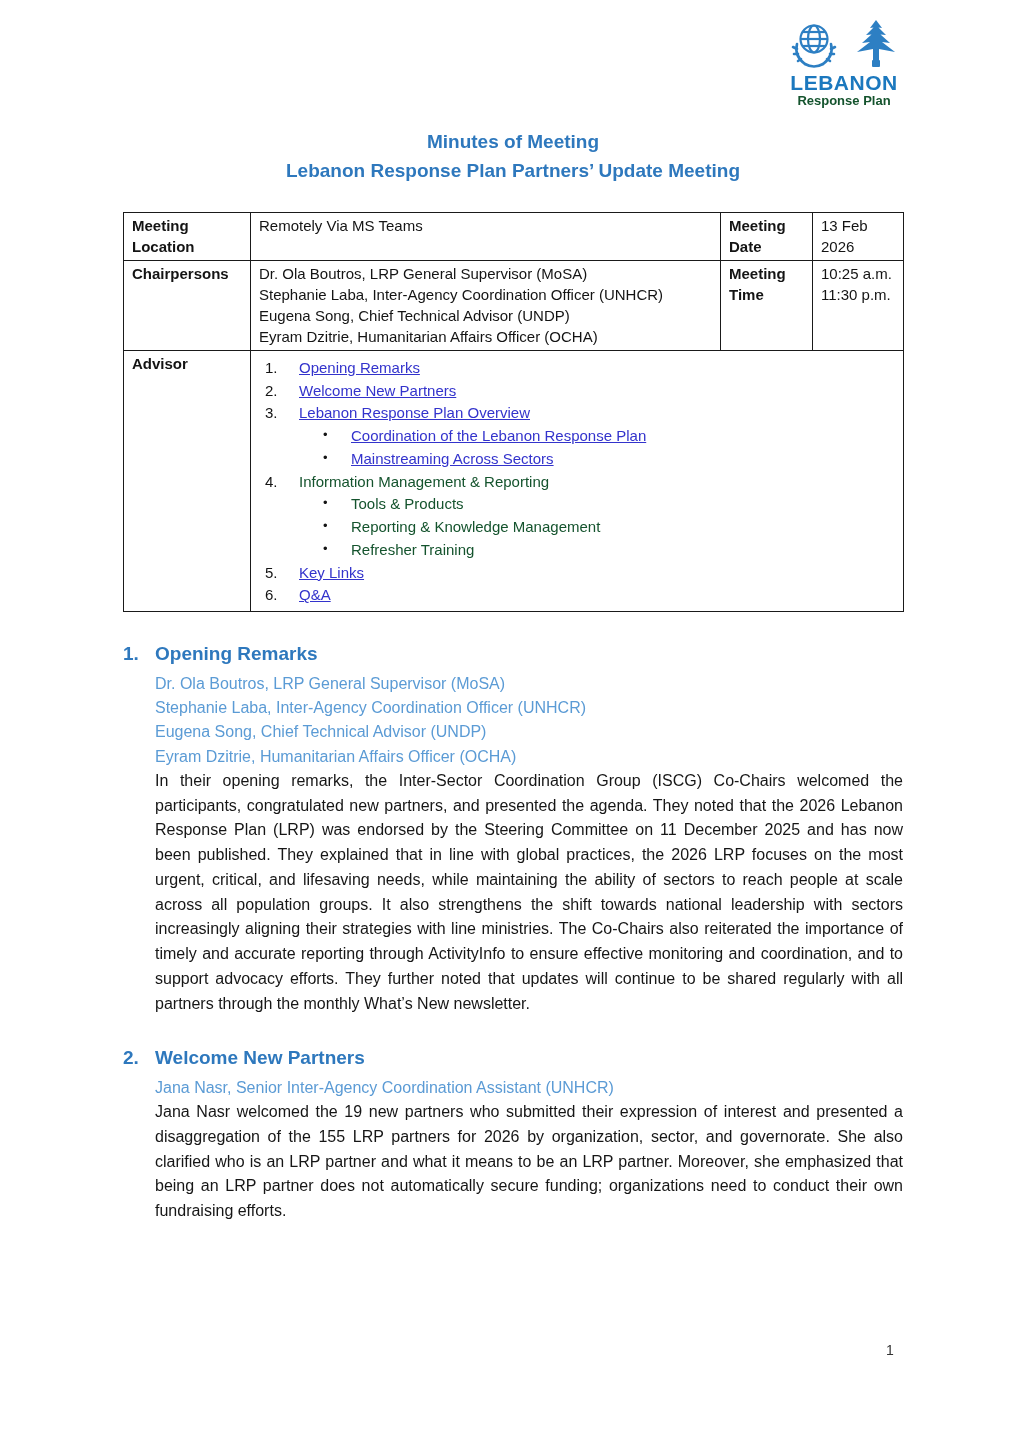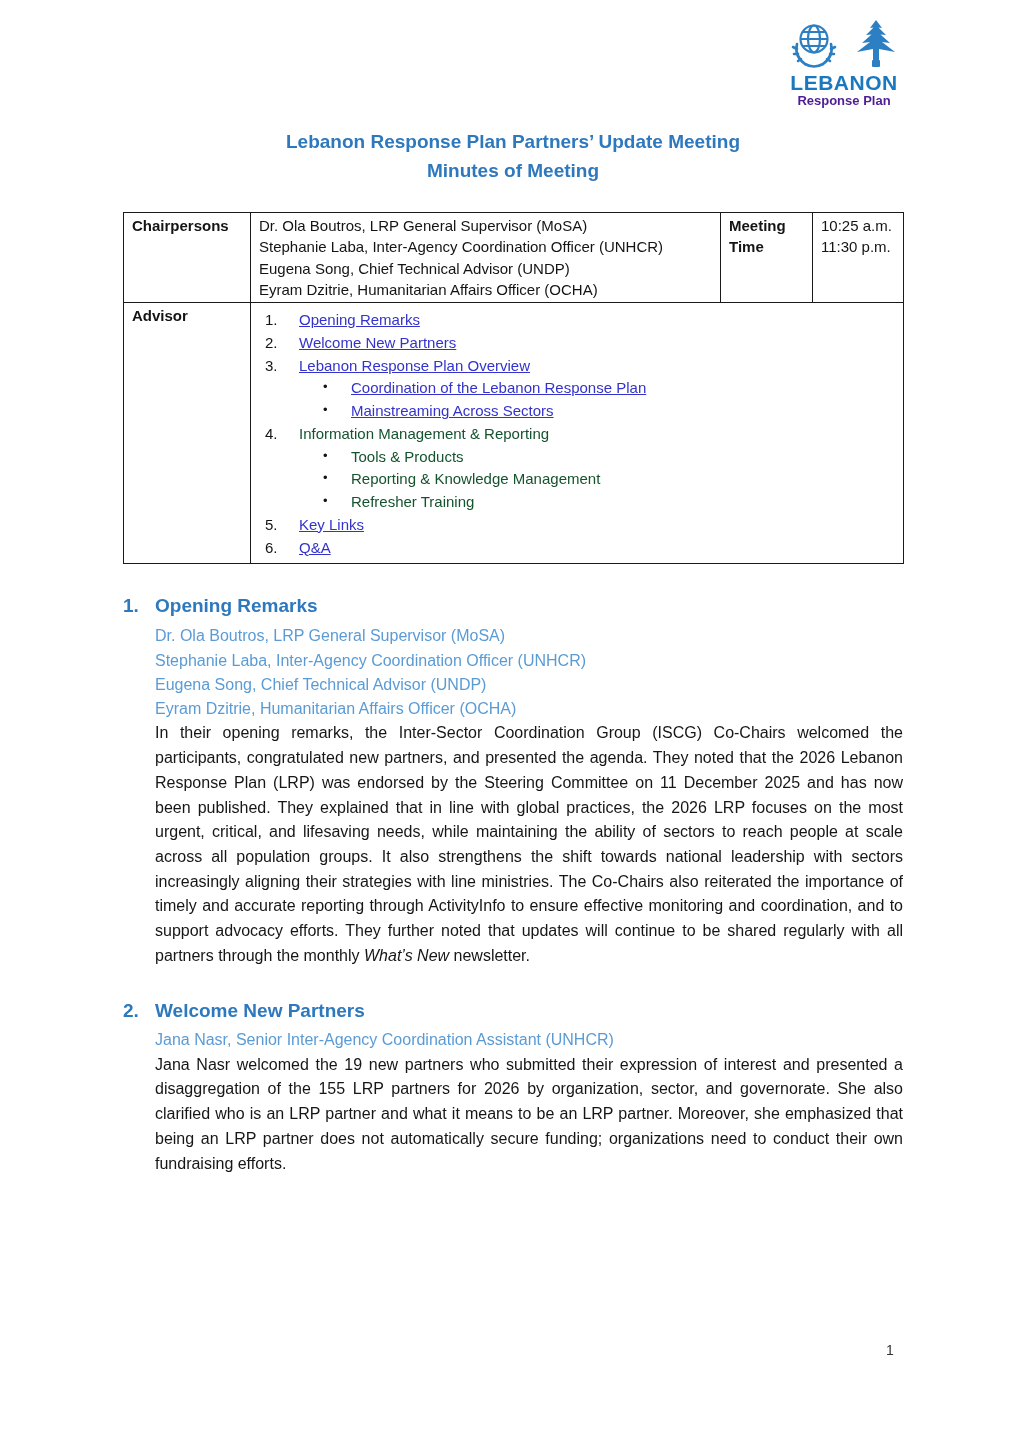--- a/index.html
+++ b/index.html
@@ -4,21 +4,20 @@
 <style>
   html, body { margin: 0; padding: 0; background: #ffffff; }
   .page {
     position: relative;
     width: 1024px;
     height: 1449px;
     background: #ffffff;
     font-family: "Liberation Sans", "DejaVu Sans", sans-serif;
     color: #161616;
     overflow: hidden;
-    border-radius: 9px;
   }
 
   
   .logo {
     position: absolute;
     top: 18px;
     left: 781px;
     width: 126px;
     text-align: center;
   }
@@ -27,21 +26,21 @@
     font-size: 21px;
     font-weight: 800;
     letter-spacing: 0.5px;
     color: #1b78be;
     line-height: 1.05;
     margin-top: 2px;
   }
   .logo-sub {
     font-size: 13px;
     font-weight: 700;
-    color: #4c1d95;
+    color: #14532d;
     line-height: 1.15;
   }
 
   
   .doc {
     position: absolute;
     left: 123px;
     top: 128px;
     width: 780px;
   }
@@ -104,21 +103,21 @@
     line-height: 1.52;
   }
   p.para {
     margin: 0 0 0 32px;
     font-size: 16px;
     line-height: 1.545;
     text-align: justify;
     color: #161616;
   }
   p.para + p.para { margin-top: 25px; }
-  .italic { font-style: italic; }
+  .italic { }
 
   
   .page-num {
     position: absolute;
     top: 1342px;
     left: 886px;
     font-size: 14px;
     color: #333333;
   }
 </style>
@@ -151,31 +150,40 @@
           <rect x="23" y="42" width="8" height="7" rx="1"></rect>
         </g>
       </svg>
     </div>
     <div class="logo-org">LEBANON</div>
     <div class="logo-sub">Response Plan</div>
   </div>
 
   <div class="doc">
 
+    <div class="title-line">Minutes of Meeting</div>
     <div class="title-line">Lebanon Response Plan Partners’ Update Meeting</div>
-    <div class="title-line">Minutes of Meeting</div>
 
     <table class="meta">
       <colgroup>
         <col style="width:127px">
           <col style="width:470px">
           <col style="width:92px">
           <col style="width:91px">
       </colgroup>
       <tbody>
+          <tr>
+        <td class="lbl vmid">Meeting Location</td>
+        <td class="vmid">Remotely Via MS Teams</td>
+        <td class="lbl">Meeting Date</td>
+        <td>
+          <span class="cell-line">13 Feb</span>
+          <span class="cell-line">2026</span>
+        </td>
+      </tr>
       <tr>
         <td class="lbl">Chairpersons</td>
         <td>
               <div class="cell-line">Dr. Ola Boutros, LRP General Supervisor (MoSA)</div>
               <div class="cell-line">Stephanie Laba, Inter-Agency Coordination Officer (UNHCR)</div>
               <div class="cell-line">Eugena Song, Chief Technical Advisor (UNDP)</div>
               <div class="cell-line">Eyram Dzitrie, Humanitarian Affairs Officer (OCHA)</div>
             </td>
         <td class="lbl">Meeting Time</td>
         <td>

